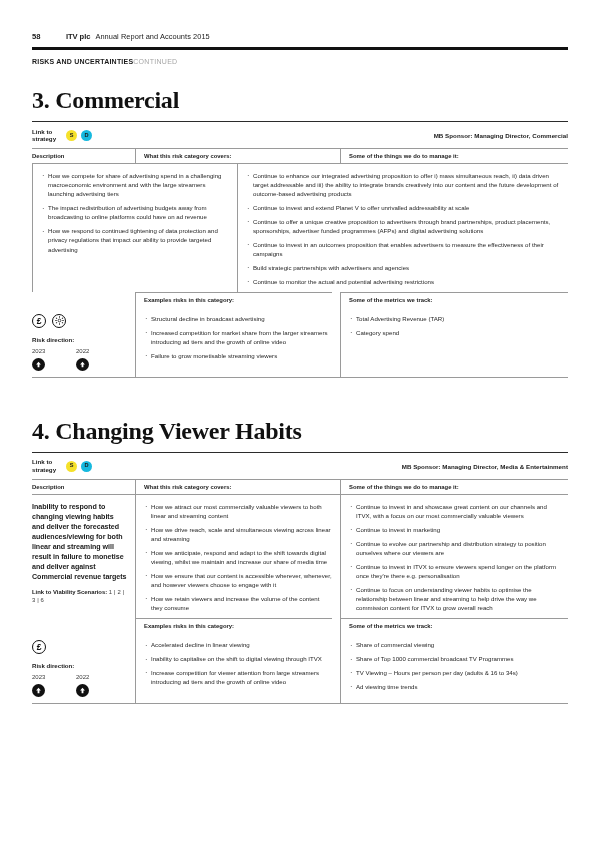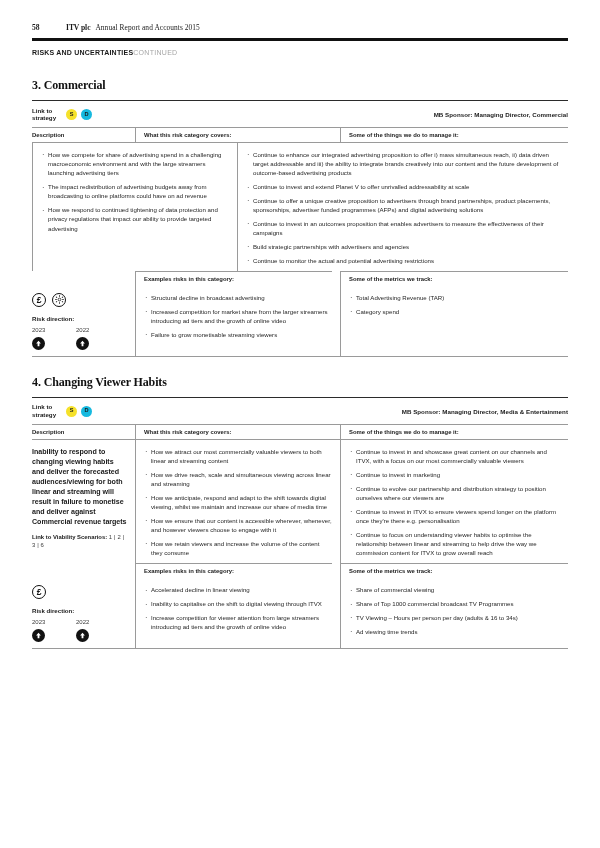--- a/index.html
+++ b/index.html
@@ -21,24 +21,23 @@
     width: 600px;
     height: 848px;
     padding: 0 32px;
     background: #ffffff;
   }
 
   
   .runhead {
     display: flex;
     align-items: flex-start;
-    padding-top: 23px;
+    padding-top: 32px;
     font-size: 7.2px;
     letter-spacing: 0.01em;
-    font-family: Liberation Serif, serif;
   }
   .runhead .pagenum {
     font-weight: 700;
     font-size: 7.6px;
     width: 34px;
     flex: 0 0 34px;
   }
   .runhead .brand {
     font-weight: 700;
     font-size: 7.6px;
@@ -63,25 +62,25 @@
     letter-spacing: 0.03em;
   }
   .section-kicker .cont {
     font-weight: 400;
     color: #a6a6a6;
     letter-spacing: 0.04em;
   }
 
   
   .risk-block { margin-top: 22px; }
-  .risk-block.second { margin-top: 18px; }
+  .risk-block.second { margin-top: 40px; }
 
   .risk-title {
     font-family: "Liberation Serif", serif;
-    font-size: 12px;
+    font-size: 24px;
     font-weight: 700;
     letter-spacing: -0.01em;
     margin-bottom: 7px;
     color: #111;
   }
 
   .rule-med { height: 1.4px; background: #2b2b2b; }
   .rule-thin { height: 0.8px; background: #9a9a9a; }
 
   

